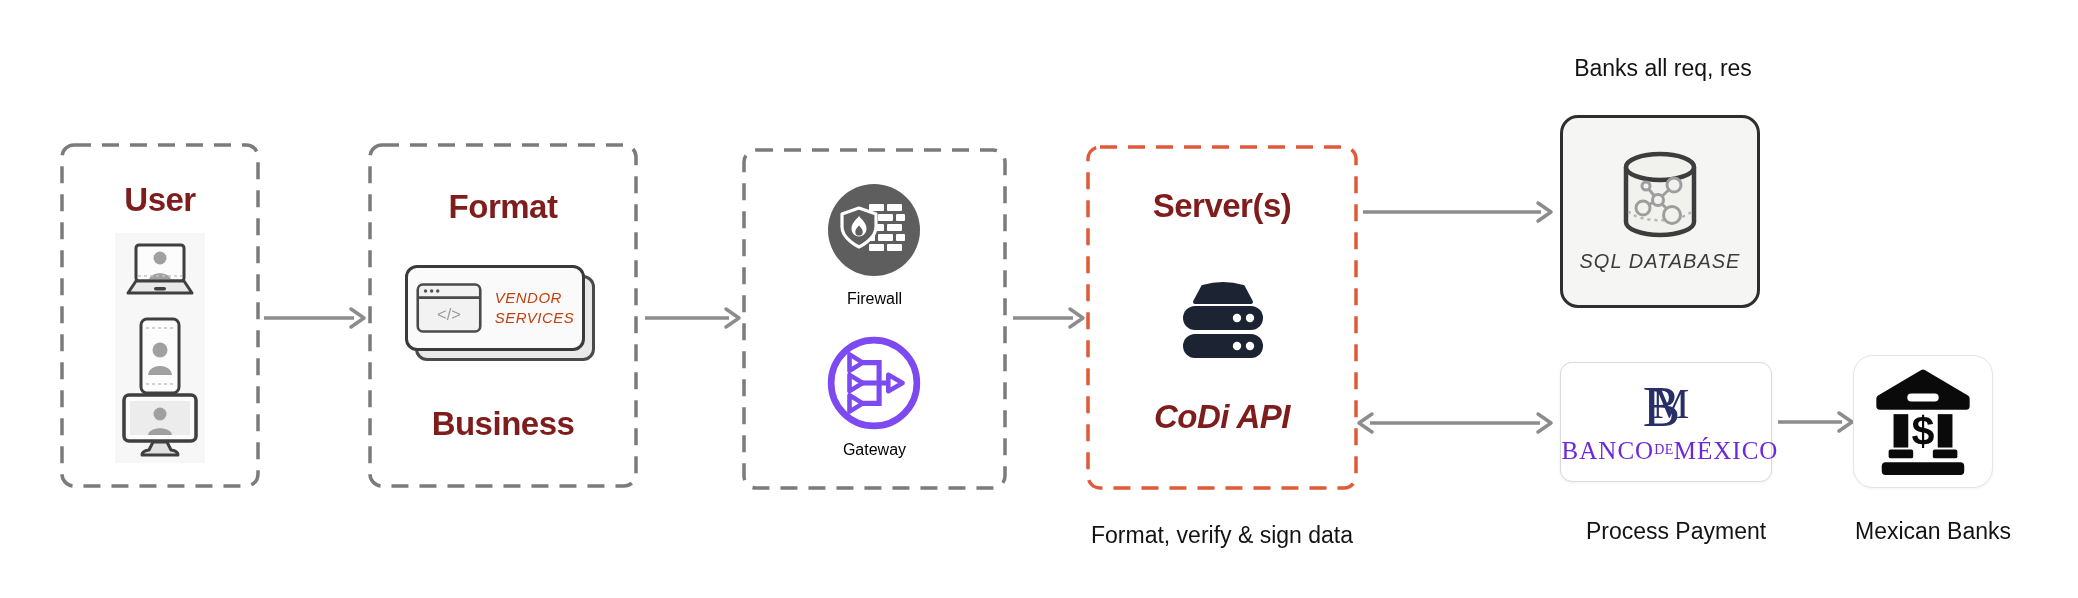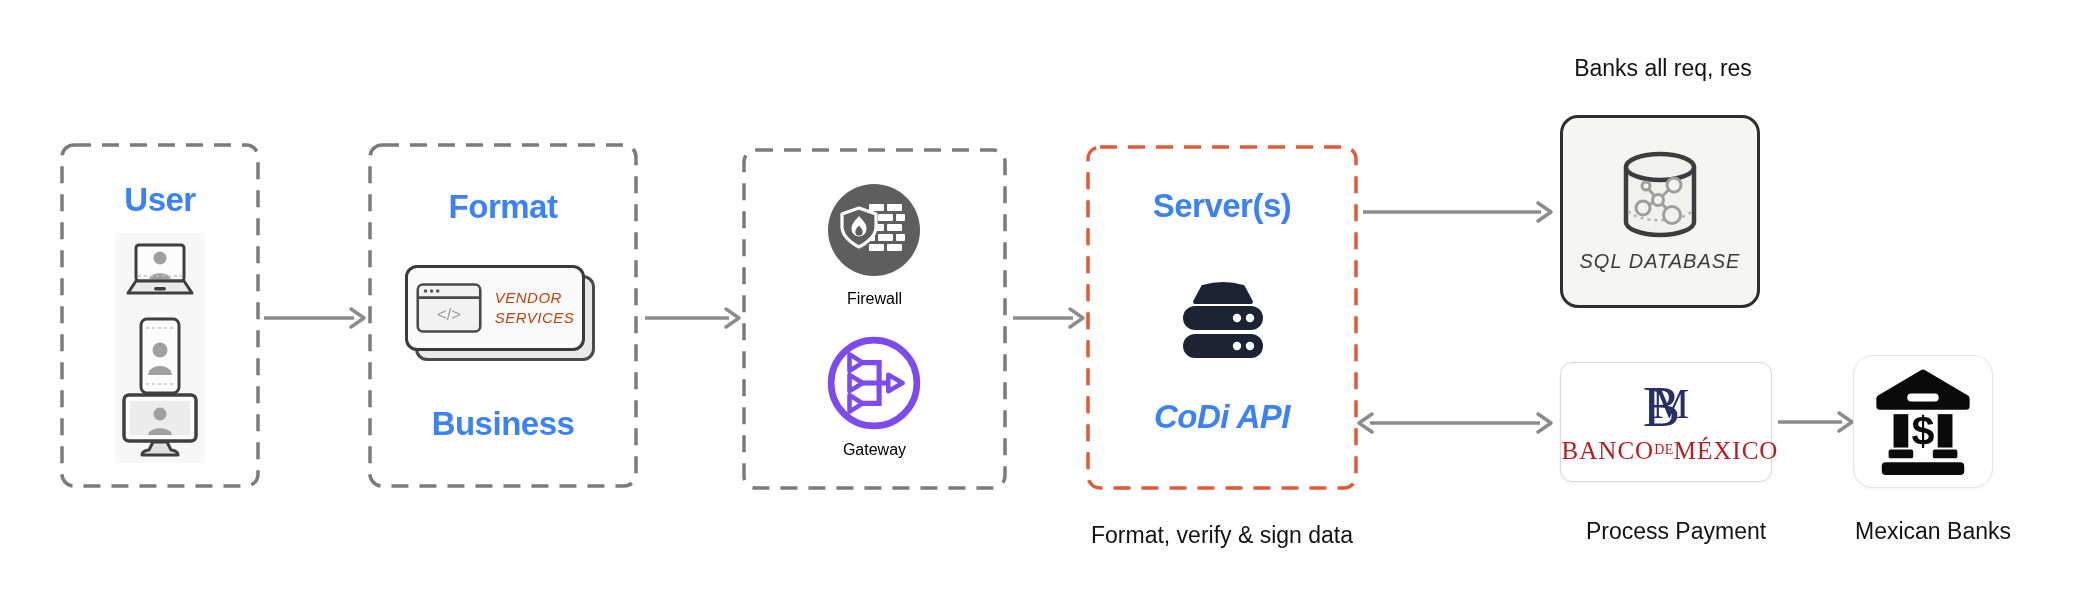--- a/index.html
+++ b/index.html
@@ -6,21 +6,21 @@
   body { background:#ffffff; font-family:"Liberation Sans", sans-serif; }
   .board { position:relative; width:2078px; height:598px; background:#ffffff; overflow:hidden; }
 
   .abs { position:absolute; }
 
   
   .dashed-box { position:absolute; }
   .dashed-box svg.border { position:absolute; left:0; top:0; }
 
   .box-title { position:absolute; width:100%; text-align:center;
-    font-weight:700; font-size:33px; color:#3b82f6; letter-spacing:-0.5px; }
+    font-weight:700; font-size:33px; color:#7f1d1d; letter-spacing:-0.5px; }
 
   .caption { position:absolute; text-align:center; font-size:23px; color:#131313; }
 
   .icon-label { position:absolute; width:100%; text-align:center; font-size:16px; color:#000000; }
 
   
   .user-strip { position:absolute; background:#f7f7f8; }
 
   
   .vendor-back { position:absolute; background:#e9e9ea; border:3px solid #4a4a4a; border-radius:12px; }
@@ -32,21 +32,21 @@
   .sql-card { position:absolute; background:#f5f6f4; border:3.5px solid #2e2e2e; border-radius:18px;
     display:flex; flex-direction:column; align-items:center; justify-content:center; gap:4px; }
   .sql-label { font-style:italic; font-size:20px; color:#3c3c3c; letter-spacing:1px; }
 
   .banxico-card { position:absolute; background:#ffffff; border:1.5px solid #d9d9de; border-radius:12px;
     box-shadow:0 1px 3px rgba(0,0,0,0.06);
     display:flex; flex-direction:column; align-items:center; justify-content:center; }
   .bx-monogram { font-family:"Liberation Serif", serif; color:#272f66; line-height:1; height:56px; }
   .mono-b { font-size:56px; }
   .mono-m { font-size:42px; margin-left:-28px; vertical-align:8px; }
-  .bx-name { font-family:"Liberation Serif", serif; color:#b91c1c; font-size:25px; letter-spacing:1px; margin-top:2px; white-space:nowrap;margin-left:8px; }
+  .bx-name { font-family:"Liberation Serif", serif; color:#6d28d9; font-size:25px; letter-spacing:1px; margin-top:2px; white-space:nowrap;margin-left:8px; }
   .bx-de { font-size:14px; vertical-align:5px; letter-spacing:0.5px; }
 
   .banks-card { position:absolute; background:#ffffff; border:1.5px solid #e4e4e9; border-radius:20px;
     box-shadow:0 1px 3px rgba(0,0,0,0.05);
     display:flex; align-items:center; justify-content:center; }
 
   .arrow { position:absolute; }
 </style>
 </head>
 <body>

